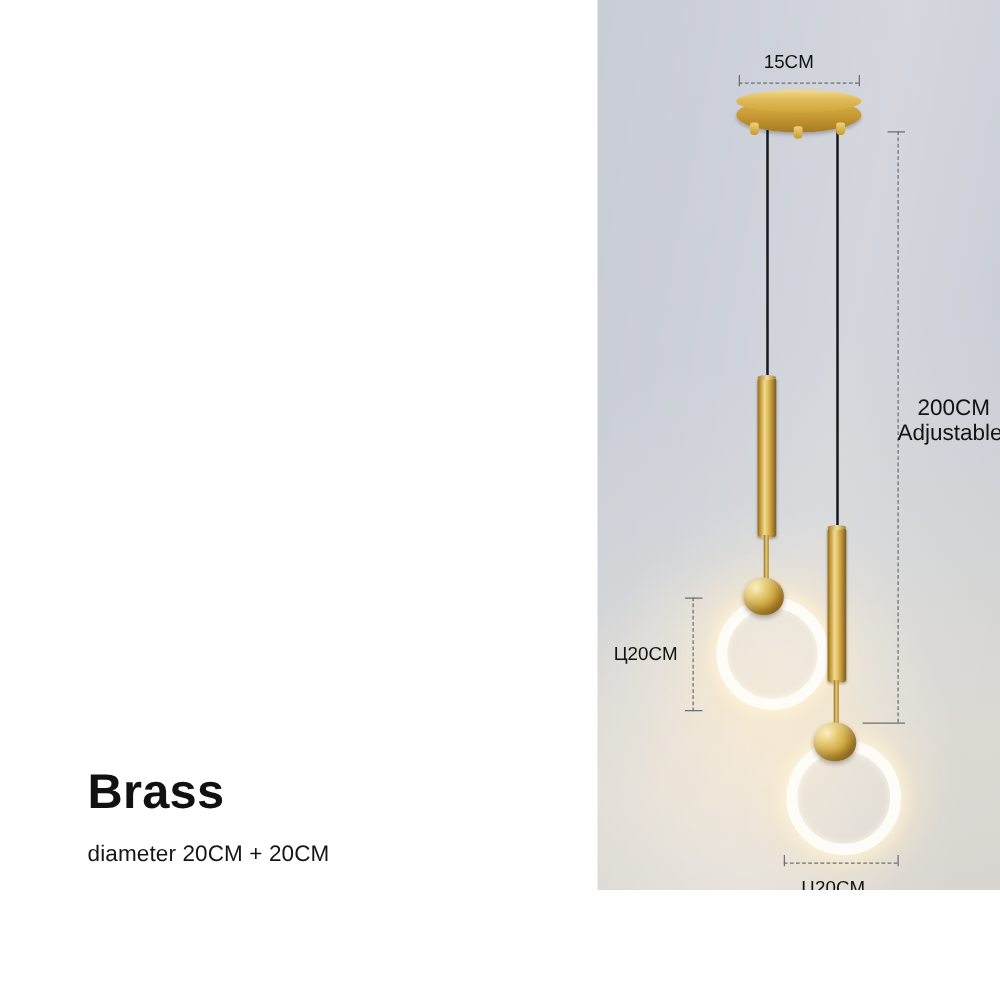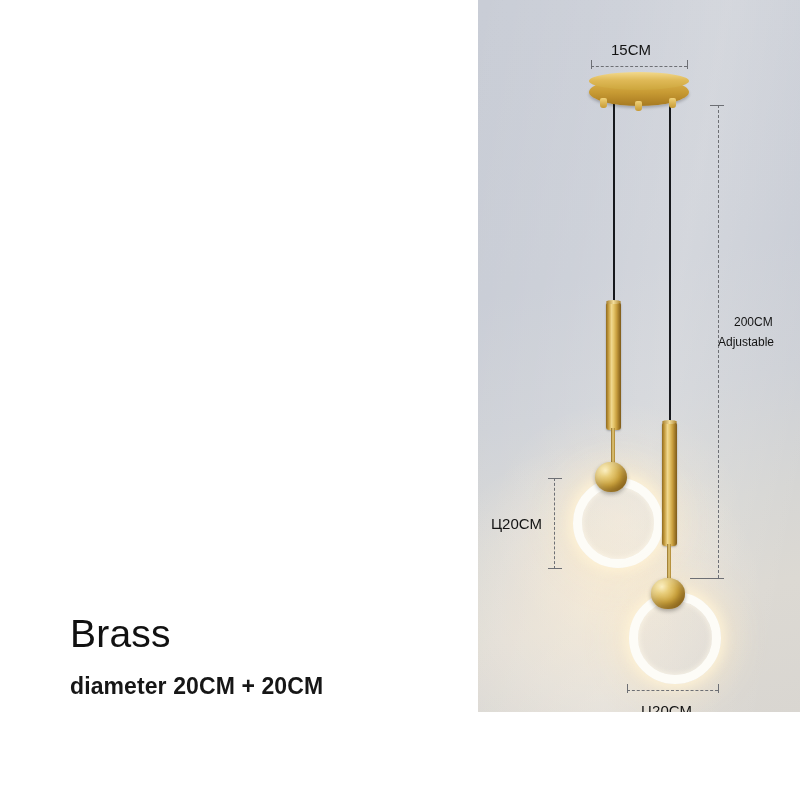--- a/index.html
+++ b/index.html
@@ -7,25 +7,25 @@
     width:800px;height:800px;overflow:hidden;
     background:#ffffff;
     font-family:"Liberation Sans", sans-serif;
   }
   .stage{position:relative;width:800px;height:800px;background:#ffffff;}
 
   
   .caption{position:absolute;left:70px;top:614px;}
   .caption .title{
     font-size:39px;color:#111;line-height:1.05;letter-spacing:.2px;
+    font-weight:700;
+  }
+  .caption .sub{
+    font-size:18px;color:#161616;margin-top:18px;letter-spacing:.1px;
     font-weight:400;
-  }
-  .caption .sub{
-    font-size:23px;color:#161616;margin-top:18px;letter-spacing:.1px;
-    font-weight:700;
   }
 
   
   .photo{
     position:absolute;left:443px;top:0;width:357px;height:712px;
     background:
       radial-gradient(ellipse 230px 220px at 120px 600px, rgba(255,236,205,.55) 0%, rgba(255,240,220,.22) 45%, rgba(255,245,232,0) 72%),
       radial-gradient(ellipse 180px 170px at 140px 520px, rgba(255,238,210,.40) 0%, rgba(255,242,222,0) 70%),
       linear-gradient(168deg,#c9cdd6 0%,#c8ccd5 38%,#cdd0d6 55%,#d6d6d4 70%,#dcd9d3 82%,#d9d6d1 100%);
     overflow:hidden;
@@ -124,21 +124,21 @@
   }
   .dim-v-line{
     position:absolute;width:0;border-left:1px dashed #6d6f74;
   }
   .tick-v{position:absolute;width:0;border-left:1px solid #6d6f74;height:9px;}
   .tick-h{position:absolute;height:0;border-top:1px solid #6d6f74;width:9px;}
   .dim-label{
     position:absolute;color:#131313;font-size:15px;white-space:nowrap;
     font-family:"Liberation Sans", sans-serif;
   }
-  .dim-label.big{font-size:12px;line-height:1.28;text-align:right;}
+  .dim-label.big{font-size:18px;line-height:1.28;text-align:right;}
 </style>
 </head>
 <body>
 
 <div class="stage">
 
   <div class="caption">
     <div class="title">Brass</div>
     <div class="sub">diameter 20CM + 20CM</div>
   </div>

